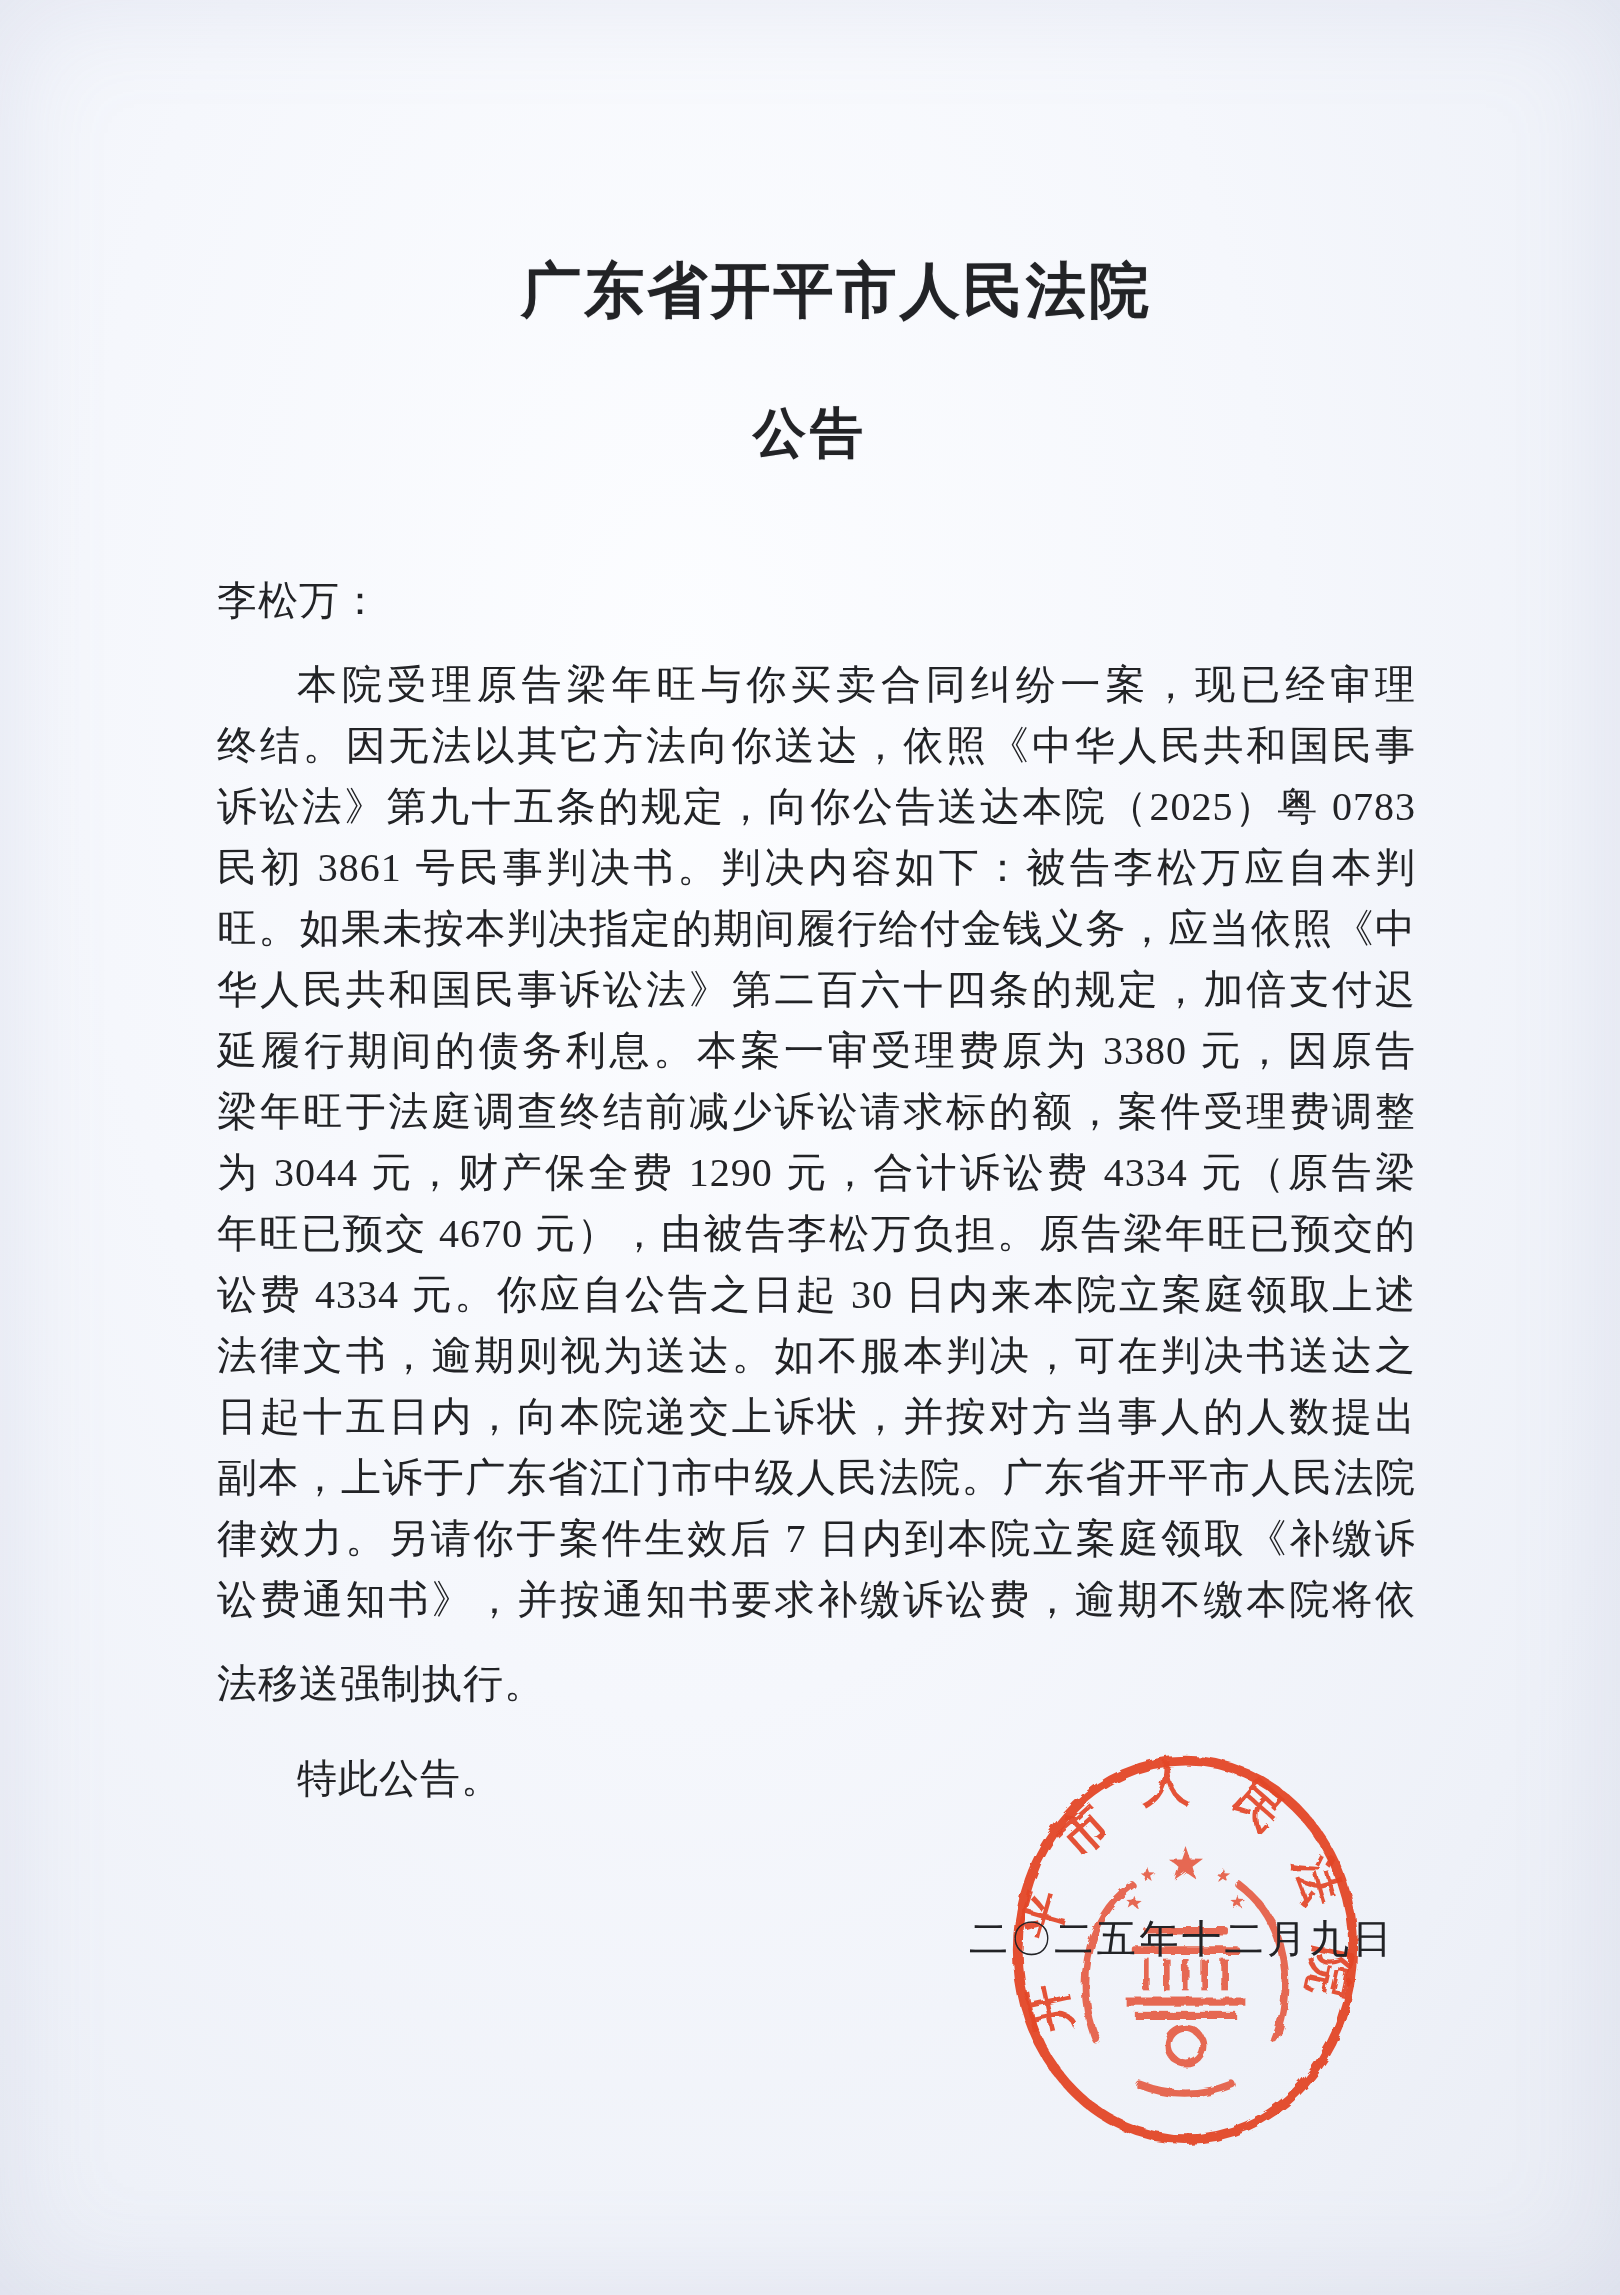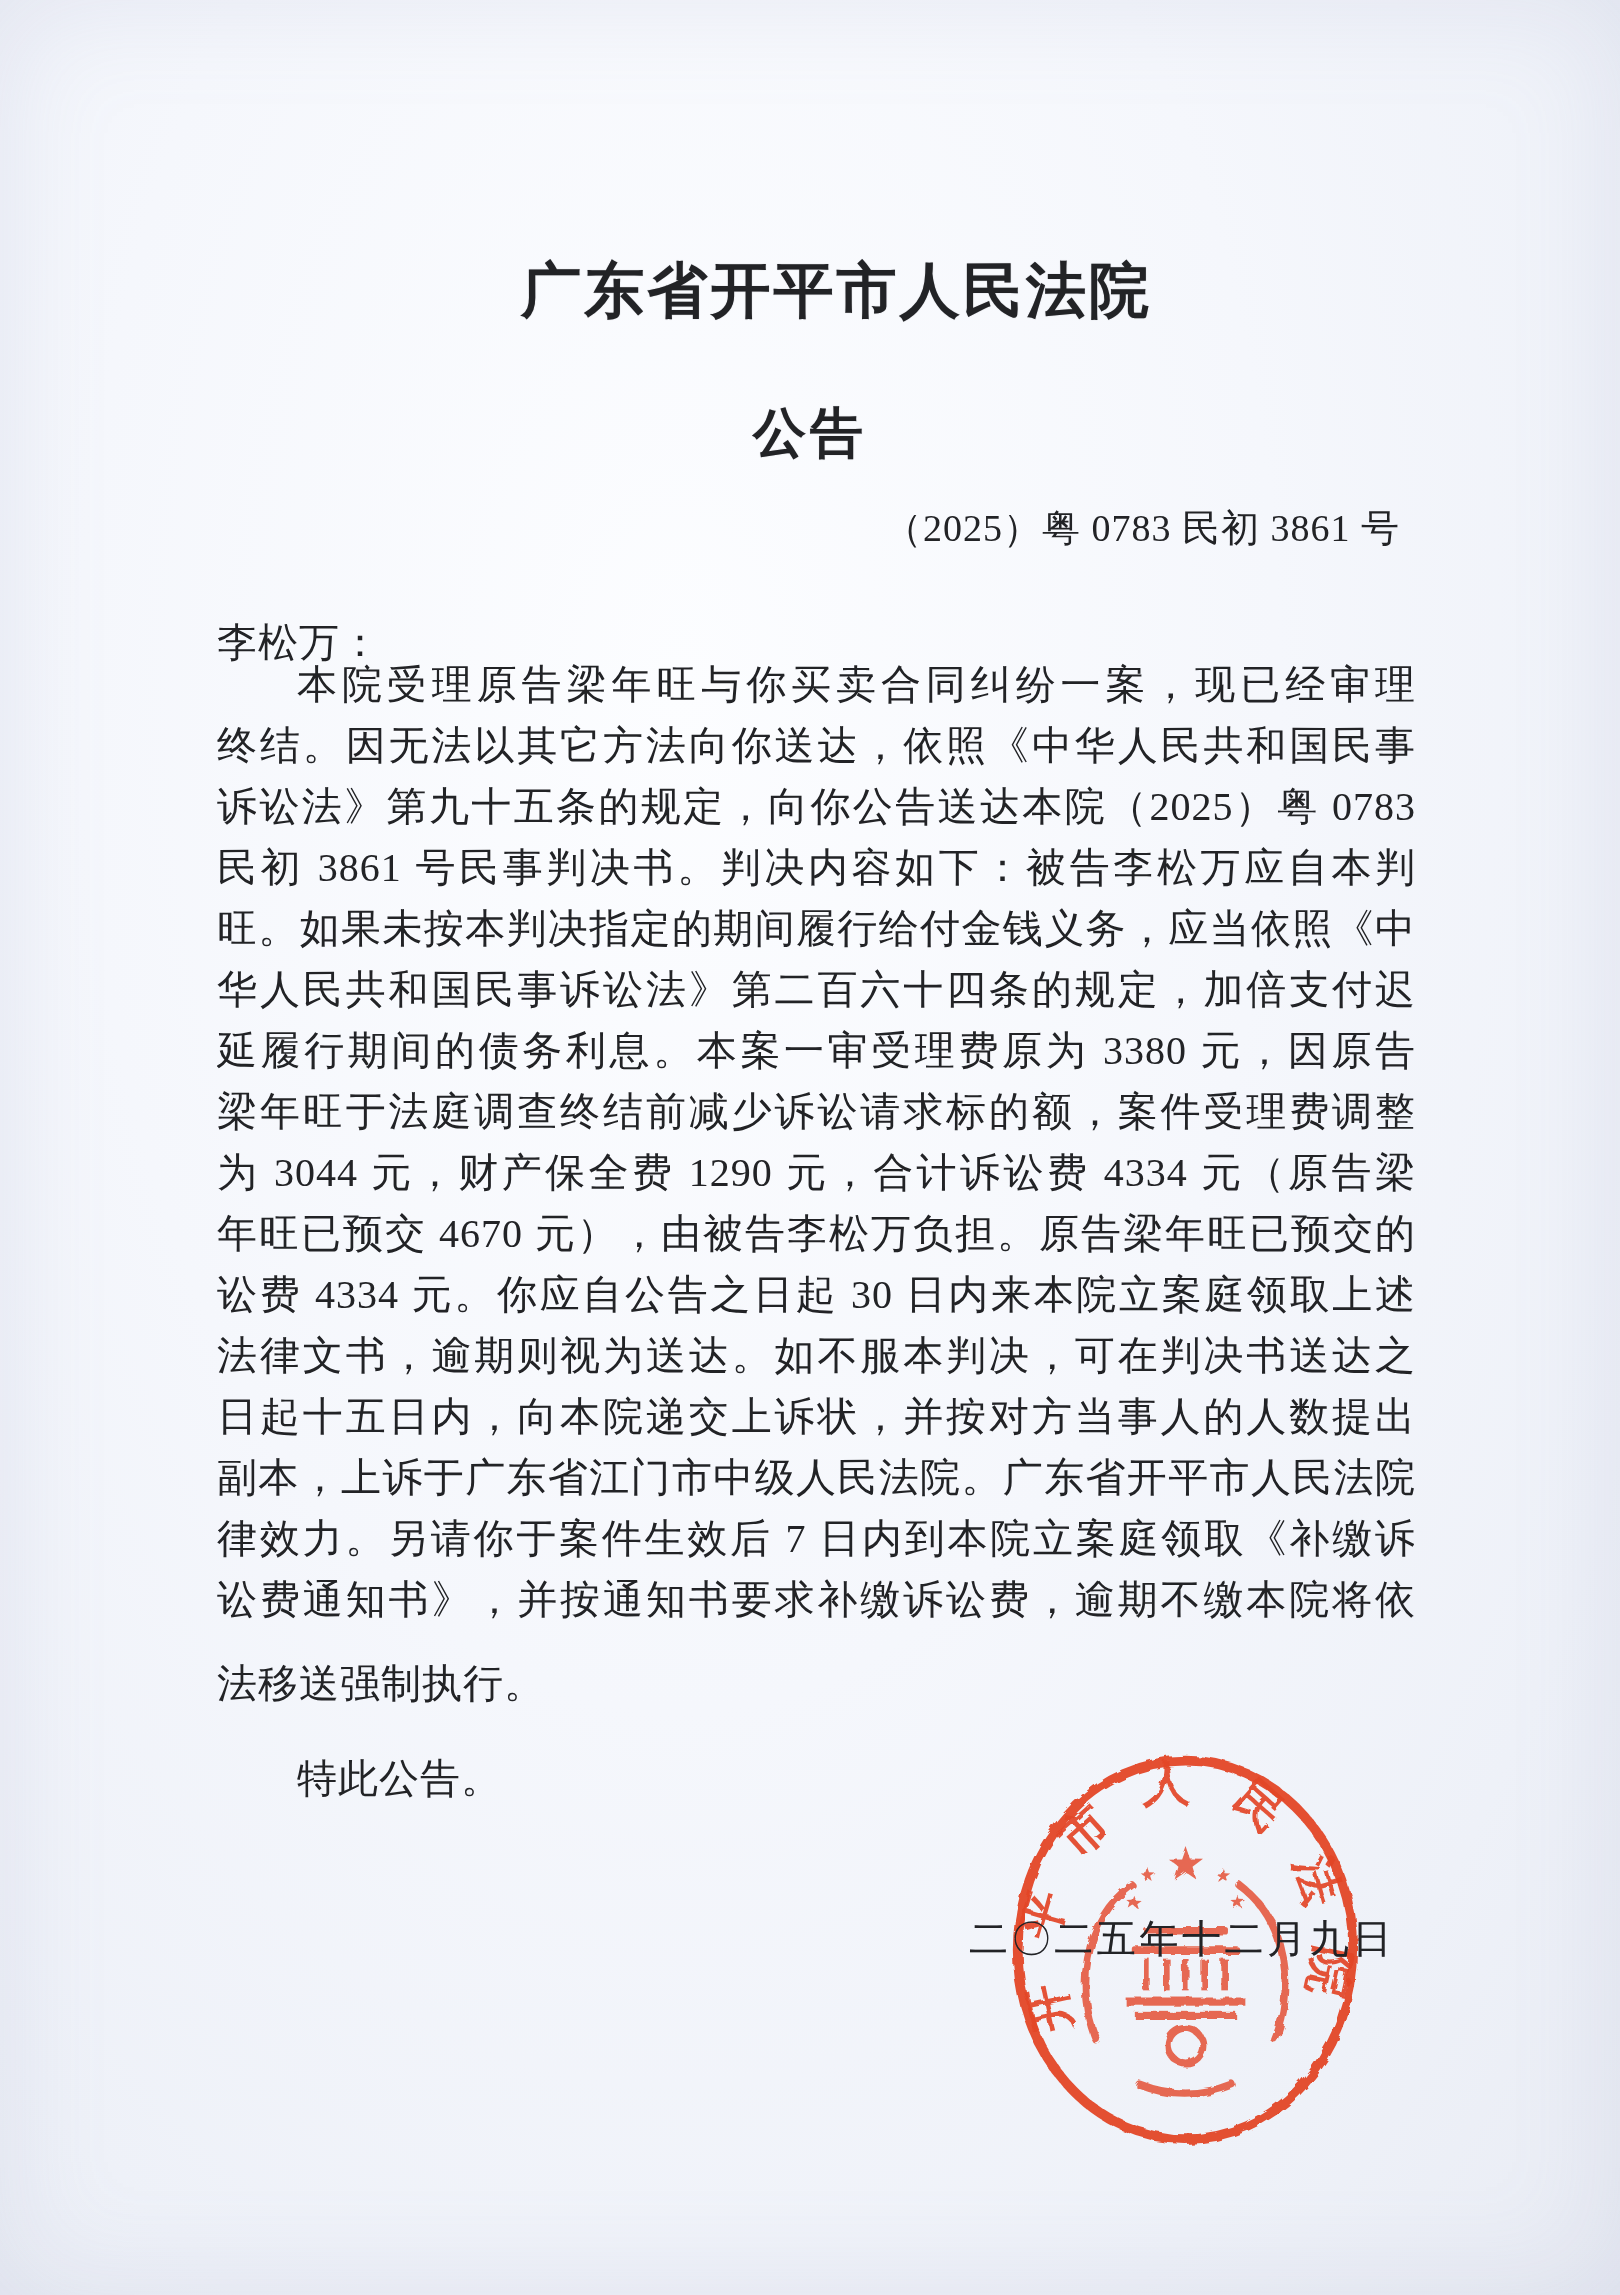--- a/index.html
+++ b/index.html
@@ -55,21 +55,20 @@
     font-size: 38px;
     letter-spacing: 1px;
     white-space: nowrap;
   }
   .addressee {
     position: absolute;
     top: 573px;
     left: 217px;
     font-size: 40px;
     letter-spacing: 1px;
-    margin-top: 42px;
   }
   .notice-body {
     position: absolute;
     top: 654px;
     left: 217px;
     width: 1199px;
     font-size: 40px;
     line-height: 61px;
     letter-spacing: 1px;
   }
@@ -121,21 +120,20 @@
 </style>
 </head>
 <body>
 
 <div class="page">
 
   <div class="court-title">广东省开平市人民法院</div>
 
   <div class="doc-type">公告</div>
 
-  <div class="case-number">（2025）粤 0783 民初 3861 号</div>
 
   <div class="addressee">李松万：</div>
 
   <div class="notice-body">
       <div class="body-line">本院受理原告梁年旺与你买卖合同纠纷一案，现已经审理</div>
       <div class="body-line">终结。因无法以其它方法向你送达，依照《中华人民共和国民事</div>
       <div class="body-line">诉讼法》第九十五条的规定，向你公告送达本院（2025）粤 0783</div>
       <div class="body-line">民初 3861 号民事判决书。判决内容如下：被告李松万应自本判</div>
       <div class="body-line">旺。如果未按本判决指定的期间履行给付金钱义务，应当依照《中</div>
       <div class="body-line">华人民共和国民事诉讼法》第二百六十四条的规定，加倍支付迟</div>

